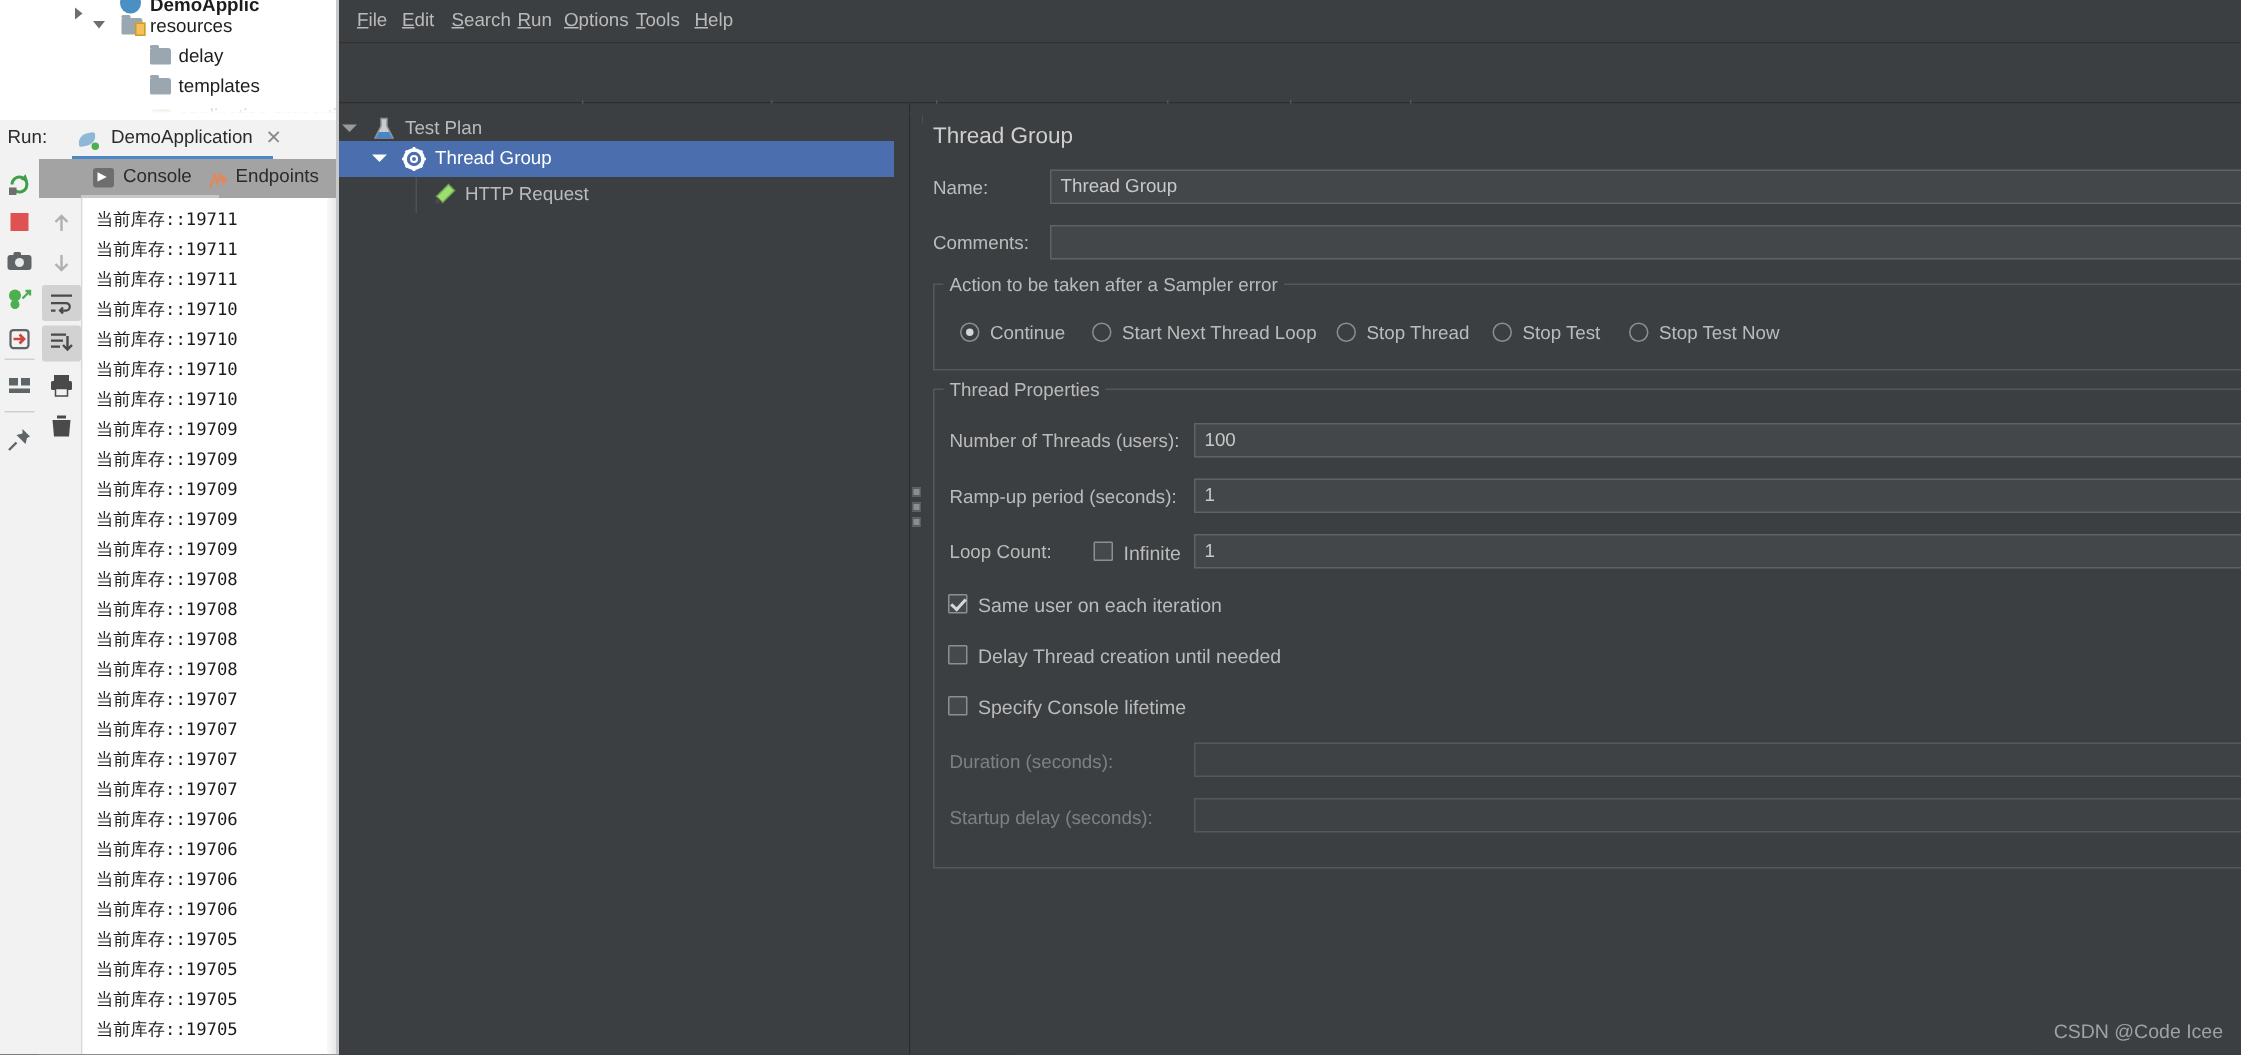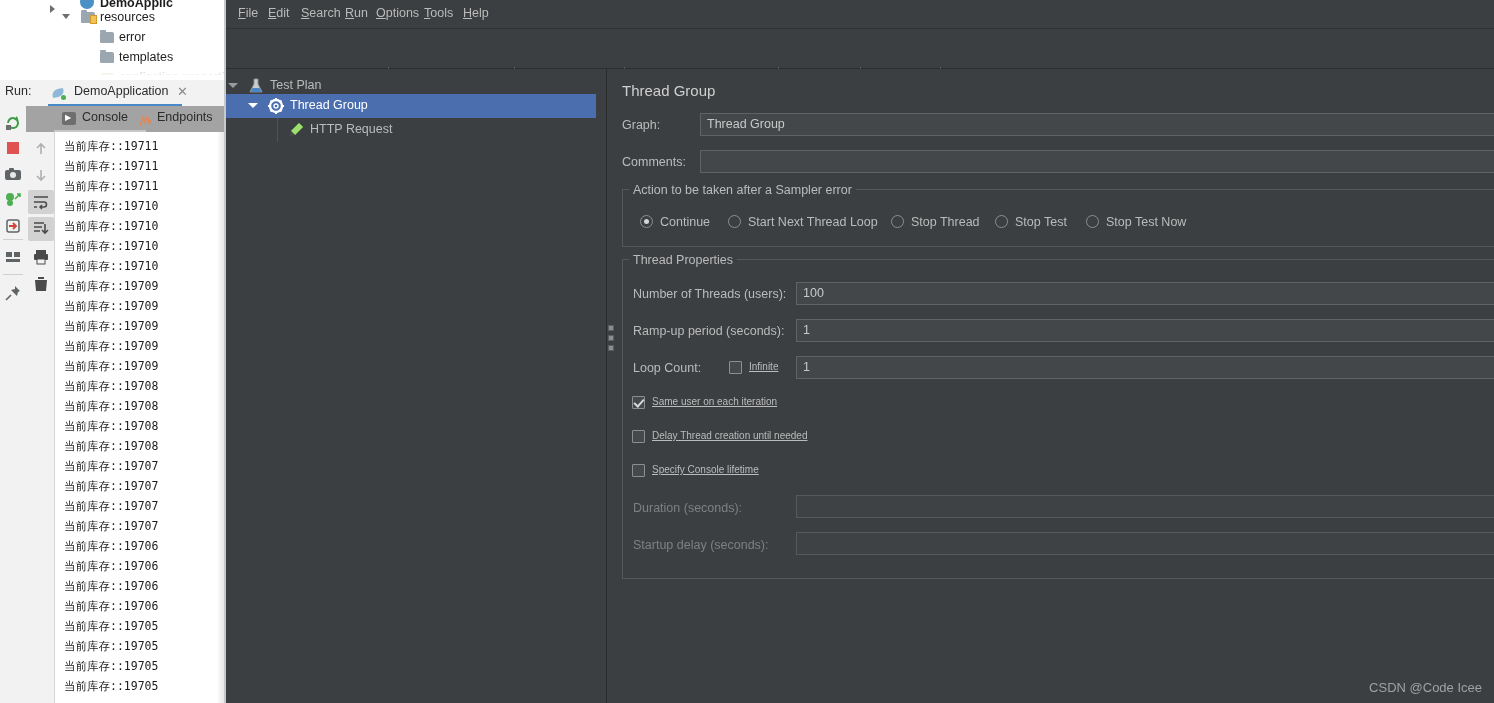--- a/index.html
+++ b/index.html
@@ -196,21 +196,21 @@
   }
   .radio-lab{position:absolute;font-size:12.5px;color:#bbbbbb;white-space:nowrap;}
   .cbox{
     position:absolute;width:13px;height:13px;border:1px solid #8b8f91;box-sizing:border-box;
     background:#45494b;border-radius:1px;
   }
   .cbox.on::after{
     content:"";position:absolute;left:3px;top:0px;width:4px;height:8px;
     border:solid #d8d8d8;border-width:0 2px 2px 0;transform:rotate(42deg);
   }
-  .cbox-lab{position:absolute;font-size:10px;color:#bbbbbb;white-space:nowrap;text-decoration:underline;}
+  .cbox-lab{position:absolute;font-size:13px;color:#bbbbbb;white-space:nowrap;}
   #watermark{
     position:absolute;right:12px;bottom:8px;font-size:13px;color:#9ea2a5;
   }
 </style>
 </head>
 <body>
 
 <div id="idea">
 
   <div id="idea-projecttree">
@@ -221,21 +221,21 @@
     </div>
 
     <div class="ptrow" style="left:0;top:7px;">
       <span class="pt-arrow" style="left:62px;top:5px;"></span>
       <span class="folder-ic folder-res" style="left:81px;top:5px;"></span>
       <span class="pt-label" style="left:100px;top:0;text-align:center;">resources</span>
     </div>
 
     <div class="ptrow" style="left:0;top:27px;">
       <span class="folder-ic" style="left:100px;top:5px;"></span>
-      <span class="pt-label" style="left:119px;top:0;">error</span>
+      <span class="pt-label" style="left:119px;top:0;">delay</span>
     </div>
 
     <div class="ptrow" style="left:0;top:47px;">
       <span class="folder-ic" style="left:100px;top:5px;"></span>
       <span class="pt-label" style="left:119px;top:0;">templates</span>
     </div>
 
     <div class="ptrow" style="left:0;top:67px;">
       <span style="position:absolute;left:101px;top:6px;width:13px;height:9px;background:#7dbd63;border-radius:2px;"></span>
       <span class="pt-label" style="left:119px;top:0;">application.properties</span>
@@ -624,21 +624,21 @@
   <div id="splitter">
     <div class="grip" style="top:256px;"></div>
     <div class="grip" style="top:266px;"></div>
     <div class="grip" style="top:276px;"></div>
   </div>
 
   <div id="jm-right">
 
     <span id="panel-title">Thread Group</span>
 
-    <span class="frow-label" style="left:7px;top:49px;">Graph:</span>
+    <span class="frow-label" style="left:7px;top:49px;">Name:</span>
     <div class="tfield" style="left:85px;top:44px;width:800px;">
       <span class="tval">Thread Group</span>
     </div>
 
     <span class="frow-label" style="left:7px;top:86px;">Comments:</span>
     <div class="tfield" style="left:85px;top:81px;width:800px;">
       <span class="tval"></span>
     </div>
 
     <div class="groupbox" style="left:7px;top:120px;width:878px;height:58px;"></div>

